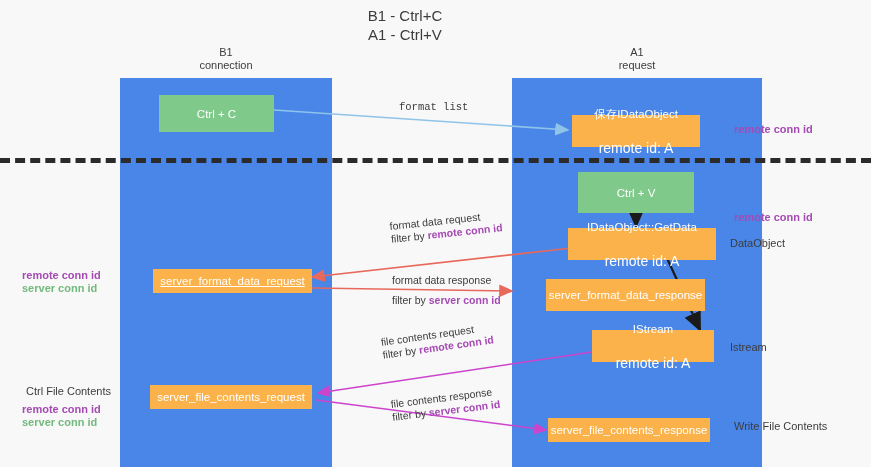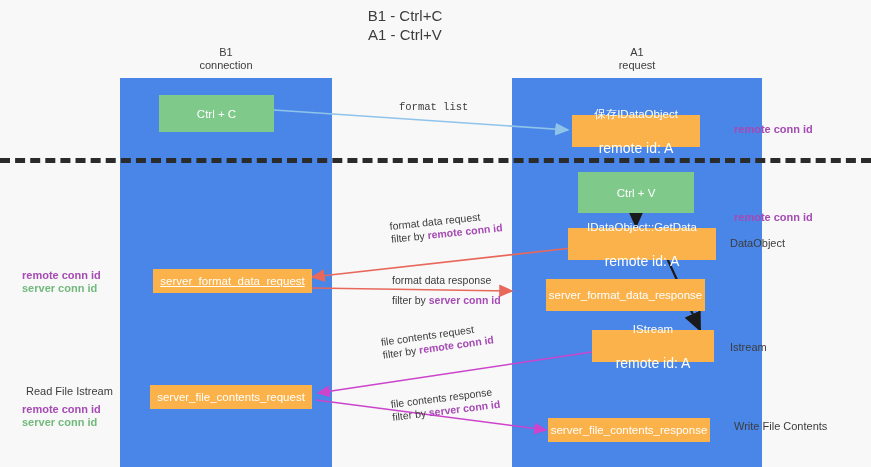--- a/index.html
+++ b/index.html
@@ -210,17 +210,17 @@
 
   <div class="side-label" style="left:730px; top:237px;">DataObject</div>
 
   <div class="side-label" style="left:730px; top:341px;">Istream</div>
 
   <div class="side-label" style="left:734px; top:420px;">Write File Contents</div>
 
   <div class="side-label purple" style="left:22px; top:269px;">remote conn id</div>
   <div class="side-label green-t" style="left:22px; top:282px;">server conn id</div>
 
-  <div class="side-label" style="left:26px; top:385px;">Read File Istream</div>
+  <div class="side-label" style="left:26px; top:385px;">Ctrl File Contents</div>
   <div class="side-label purple" style="left:22px; top:403px;">remote conn id</div>
   <div class="side-label green-t" style="left:22px; top:416px;">server conn id</div>
 
 </div>
 
 </body></html>

